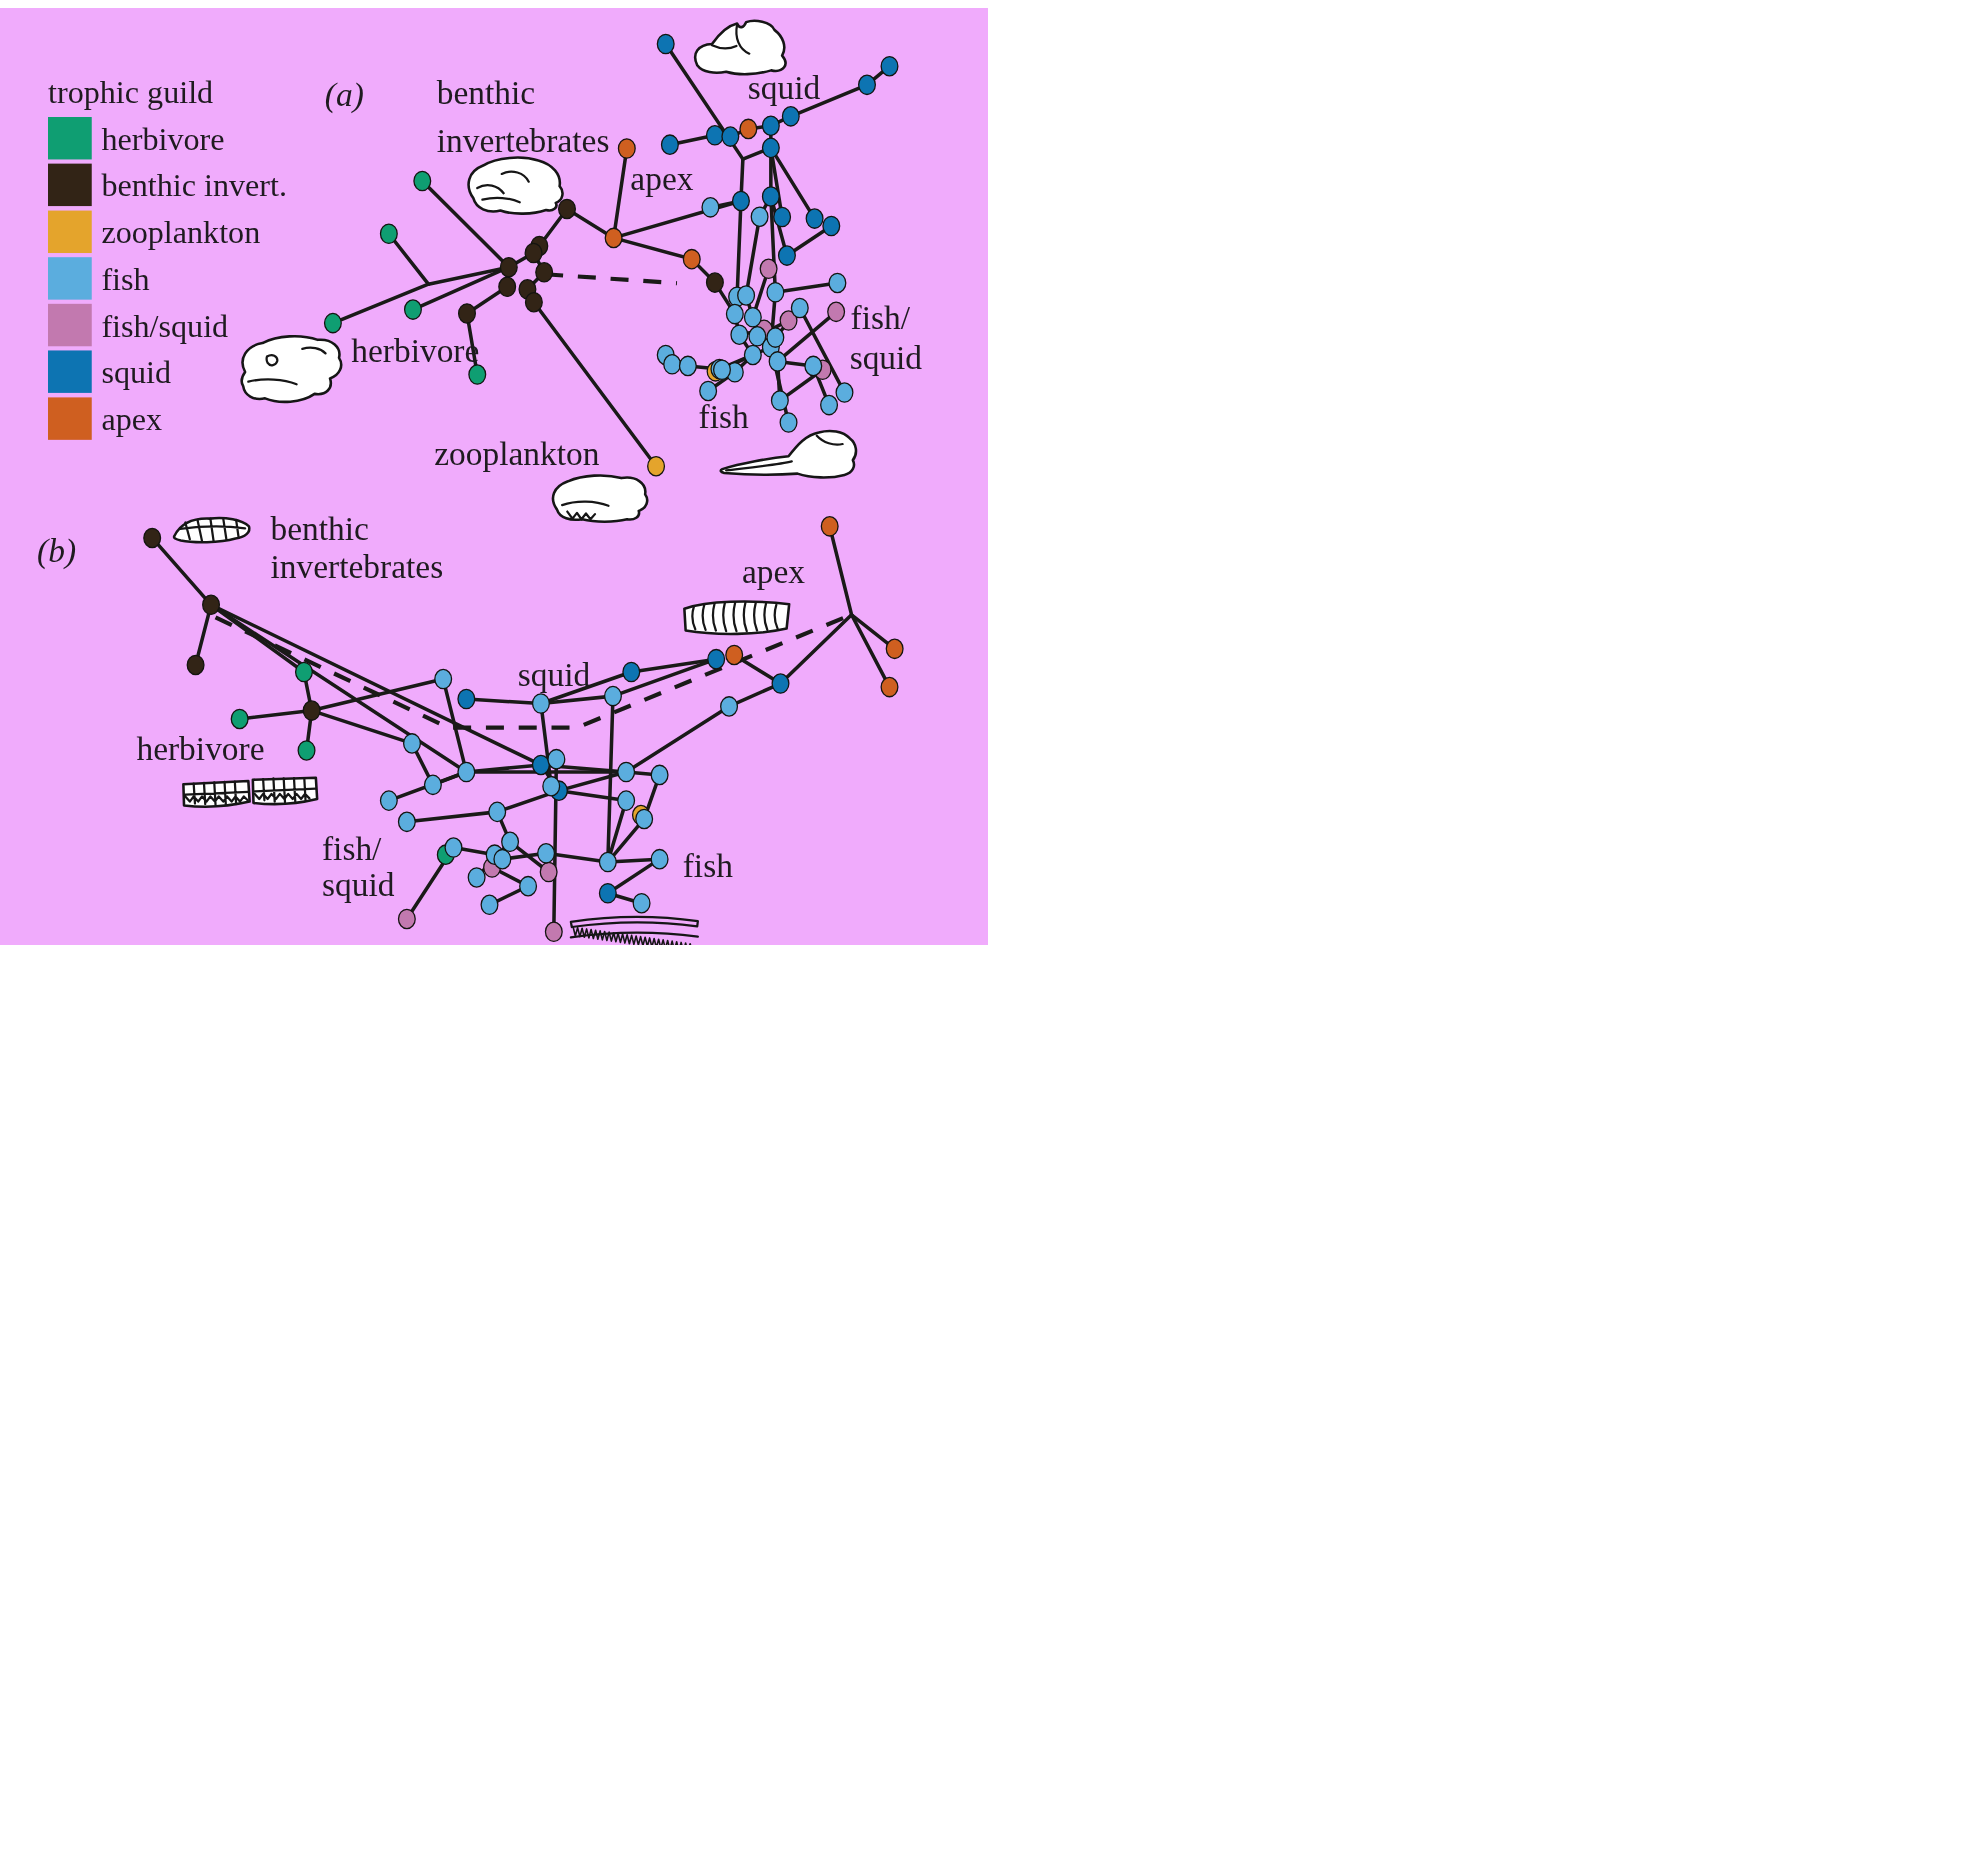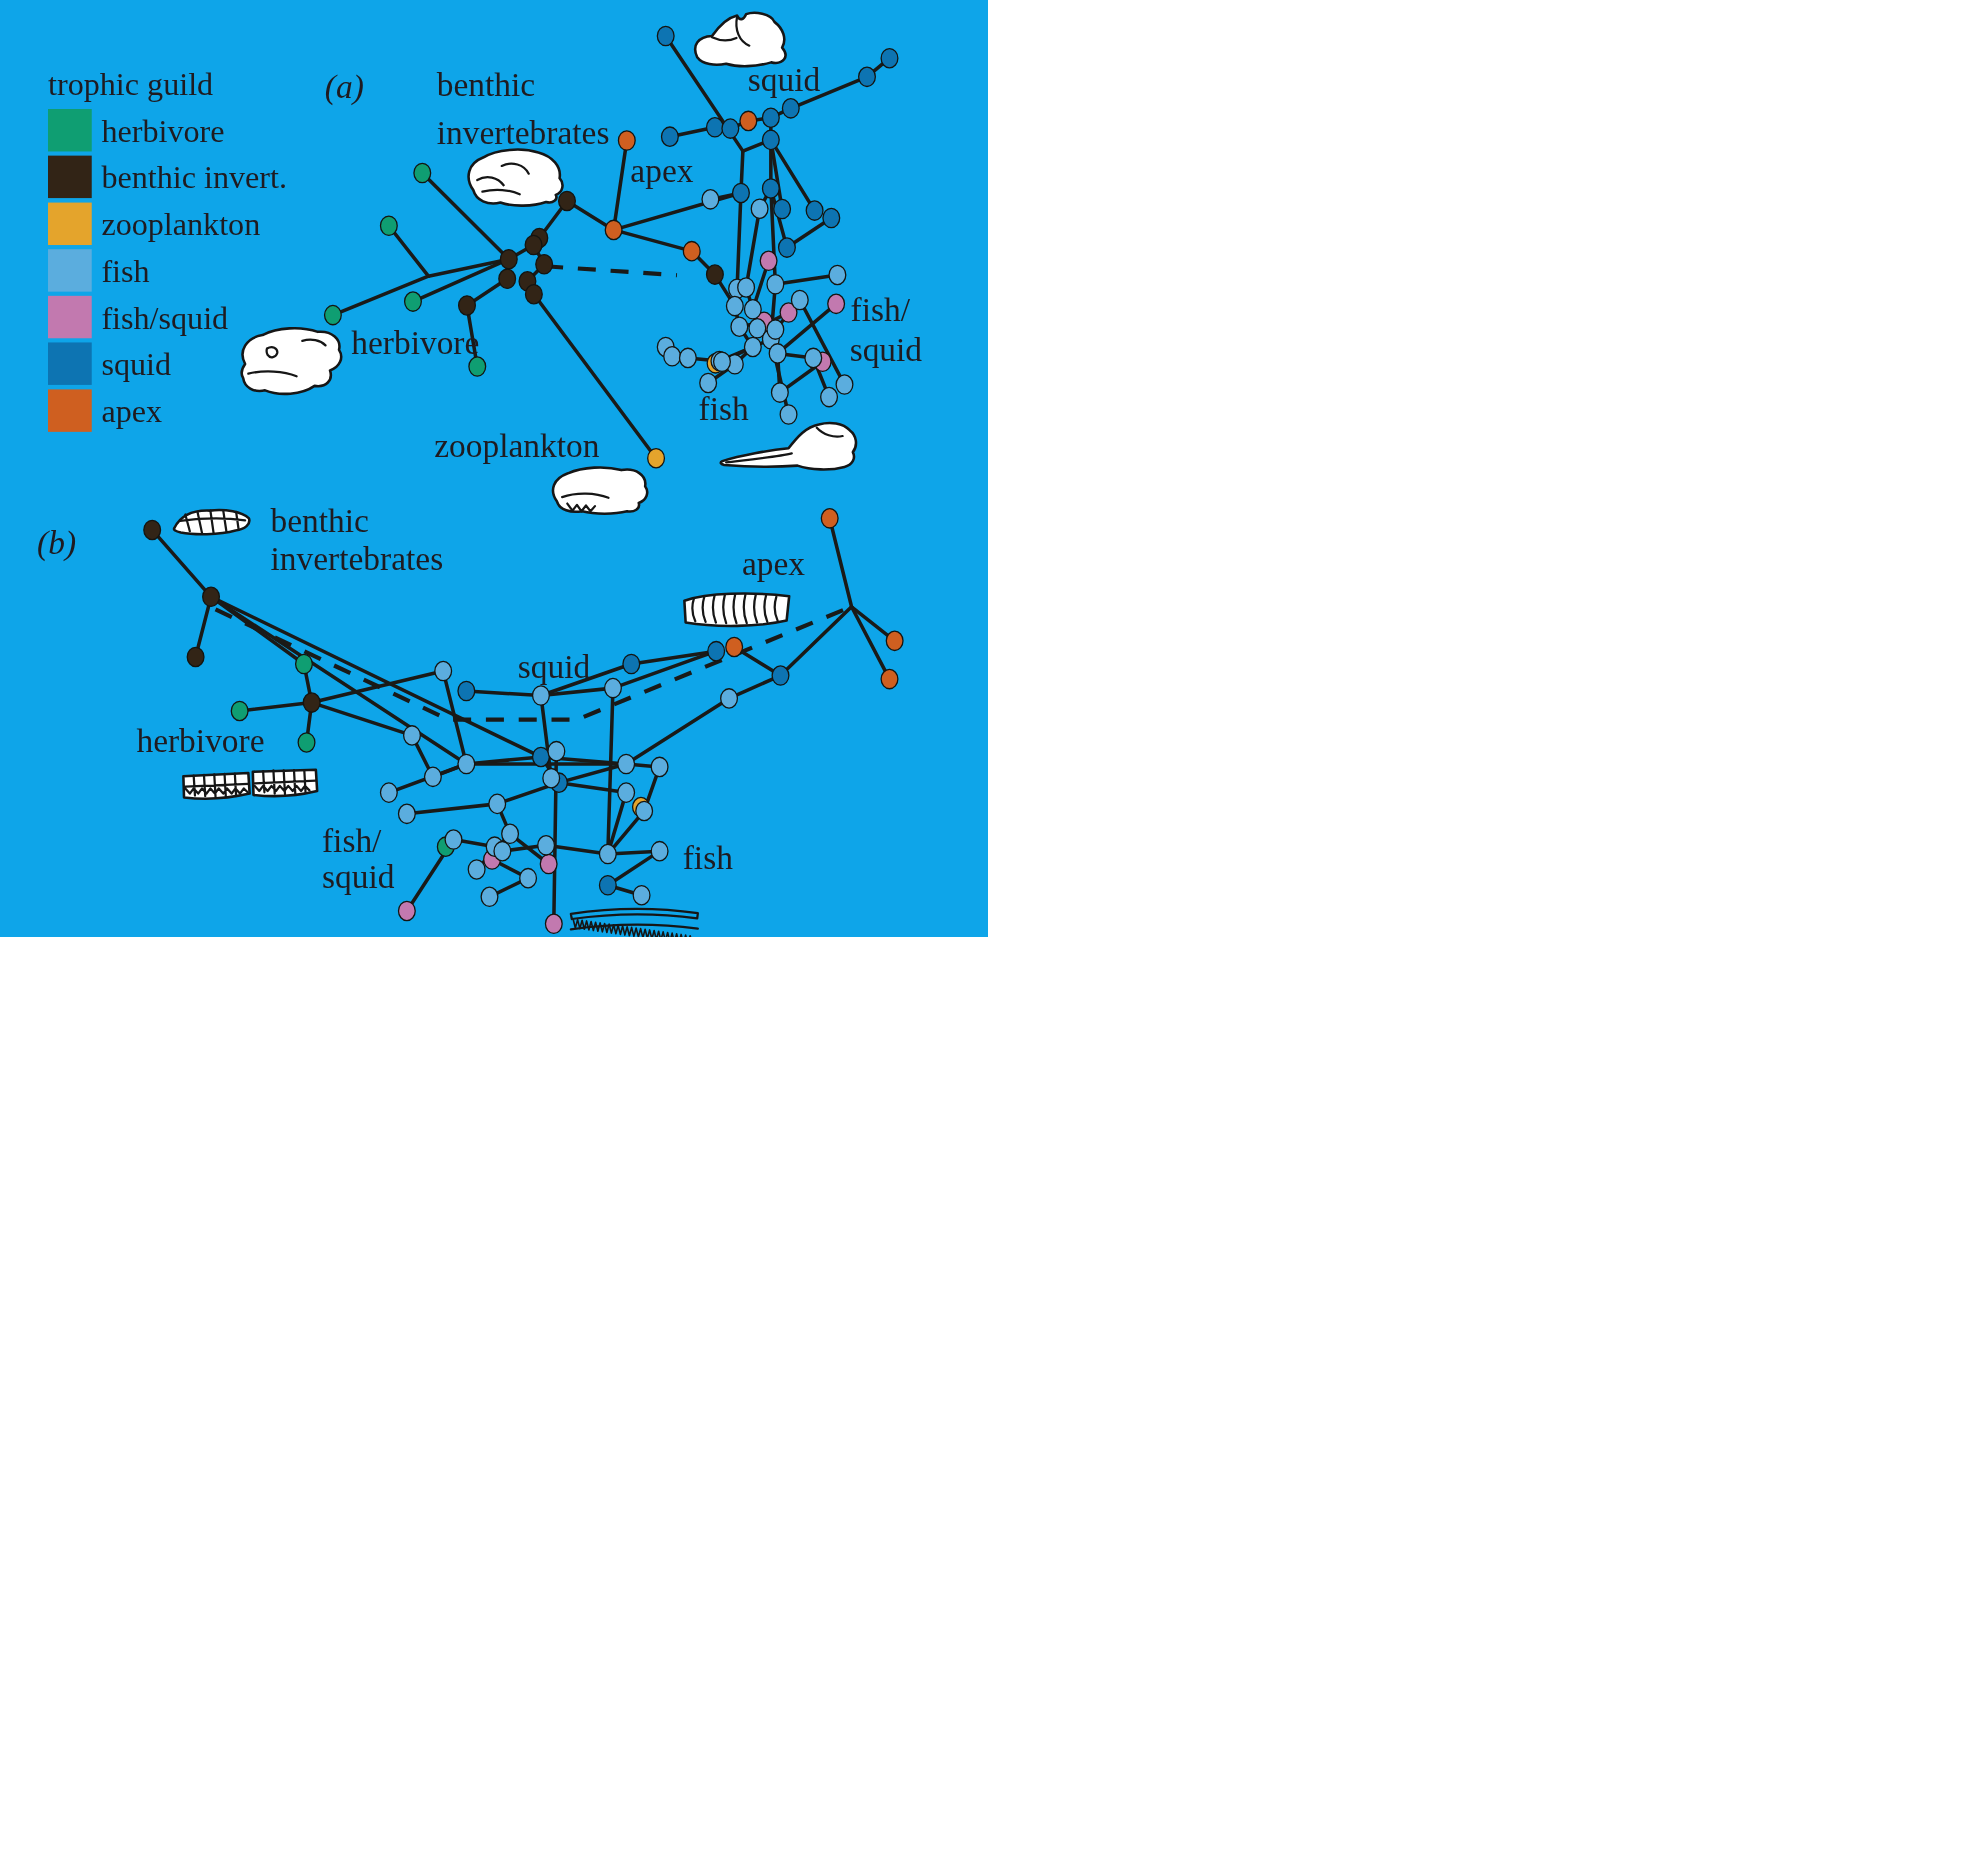--- a/index.html
+++ b/index.html
@@ -1,16 +1,16 @@
 <!DOCTYPE html>
 <html style="font-size:10.3px"><head>
 <meta charset="utf-8">
 <style>
   html,body{margin:0;padding:0;background:#ffffff;}
-  .page{width:988px;height:937px;background:#0ea5e9;position:relative;overflow:hidden;}
+  .page{width:988px;height:937px;background:#f0abfc;position:relative;overflow:hidden;margin-top:8px;}
   svg{display:block;}
   .edge{stroke:#1a1a18;stroke-width:11;stroke-linecap:round;fill:none;}
   .dashed{stroke-dasharray:56 46;stroke-width:13;stroke-linecap:butt;}
   .node{stroke:#141410;stroke-width:4;}
   .lbl{font-family:"Liberation Serif","DejaVu Serif",serif;font-size:104px;fill:#1f1b20;}
   .tag{font-family:"Liberation Serif","DejaVu Serif",serif;font-size:104px;font-style:italic;fill:#1f1b20;}
   .leg-title{font-family:"Liberation Serif","DejaVu Serif",serif;font-size:100px;fill:#1f1b20;}
   .leg-lbl{font-family:"Liberation Serif","DejaVu Serif",serif;font-size:100px;fill:#1f1b20;}
   .sk{stroke:#161616;stroke-width:8;fill:#ffffff;stroke-linejoin:round;stroke-linecap:round;}
   .skd{stroke:#161616;stroke-width:7;fill:none;stroke-linejoin:round;stroke-linecap:round;}

